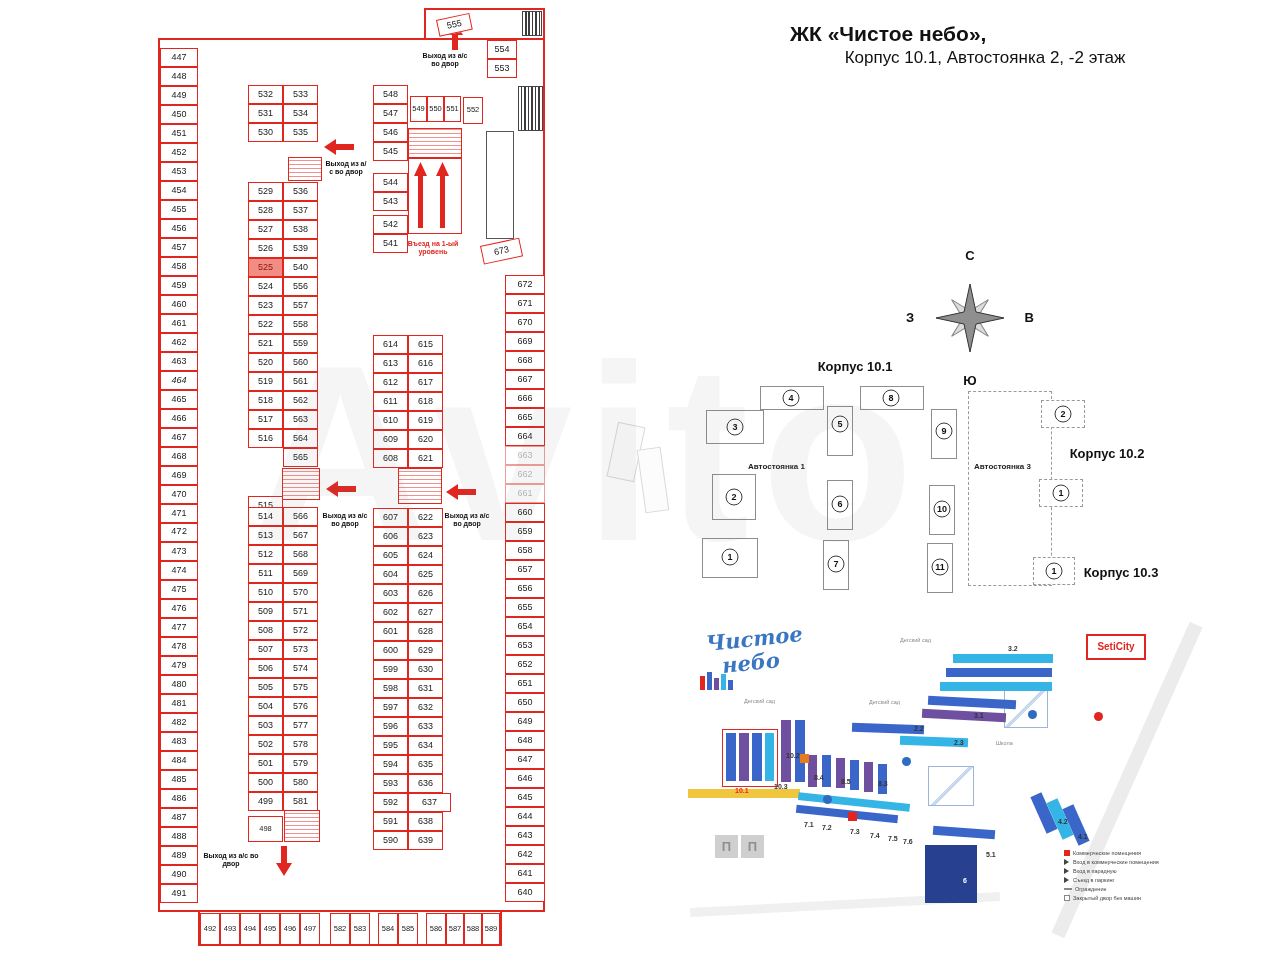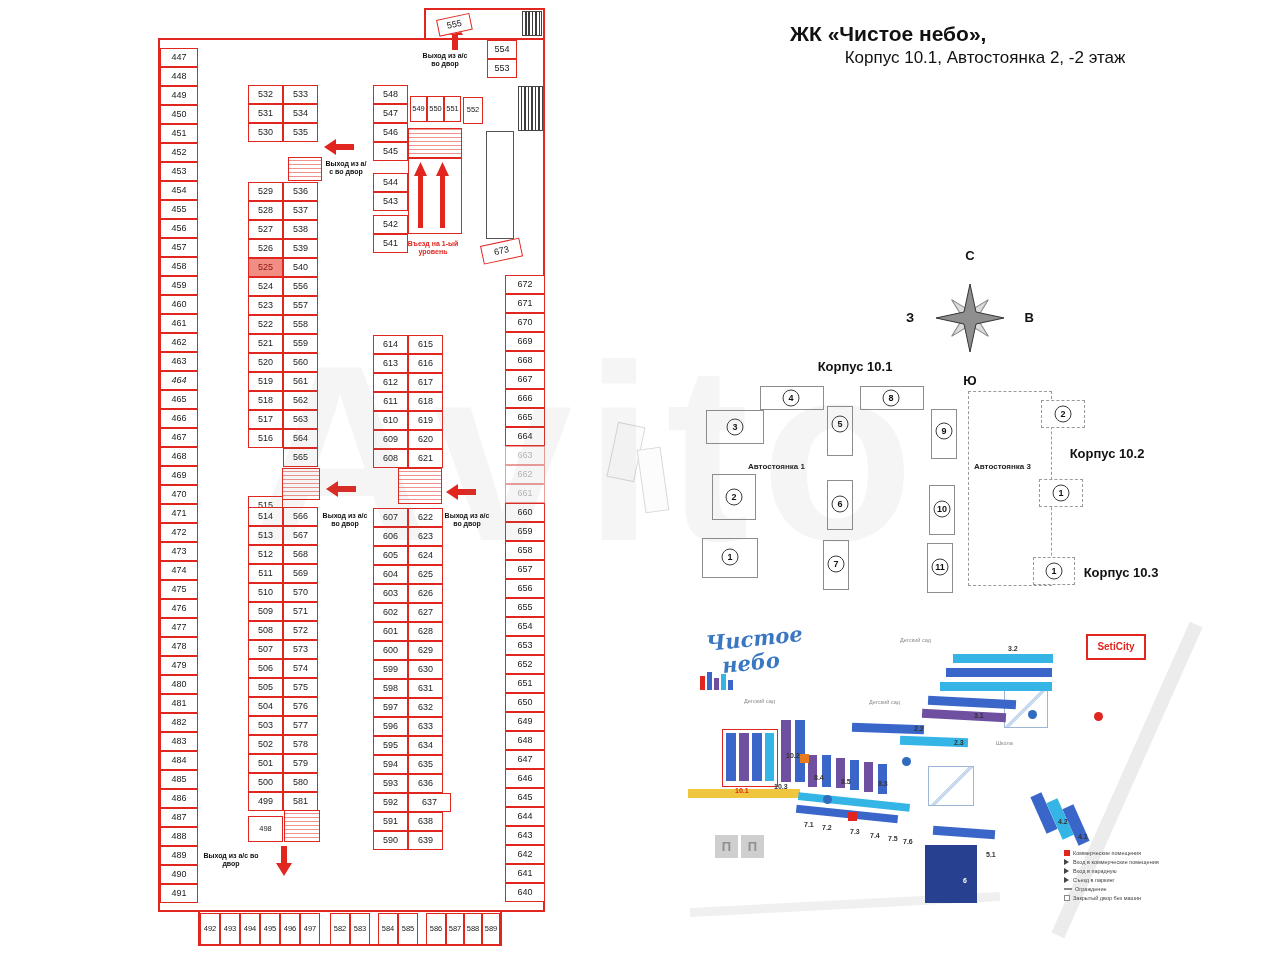--- a/index.html
+++ b/index.html
@@ -126,21 +126,21 @@
     <div class="spot" style="left: 160px; top: 333px; width: 38px; height: 19px; line-height: 16px;">462</div>
     <div class="spot" style="left: 160px; top: 352px; width: 38px; height: 19px; line-height: 16px;">463</div>
     <div class="spot" style="left: 160px; top: 371px; width: 38px; height: 19px; line-height: 16px; font-style: italic;">464</div>
     <div class="spot" style="left: 160px; top: 390px; width: 38px; height: 19px; line-height: 16px;">465</div>
     <div class="spot" style="left: 160px; top: 409px; width: 38px; height: 19px; line-height: 16px;">466</div>
     <div class="spot" style="left: 160px; top: 428px; width: 38px; height: 19px; line-height: 16px;">467</div>
     <div class="spot" style="left: 160px; top: 447px; width: 38px; height: 19px; line-height: 16px;">468</div>
     <div class="spot" style="left: 160px; top: 466px; width: 38px; height: 19px; line-height: 16px;">469</div>
     <div class="spot" style="left: 160px; top: 485px; width: 38px; height: 19px; line-height: 16px;">470</div>
     <div class="spot" style="left: 160px; top: 504px; width: 38px; height: 19px; line-height: 16px;">471</div>
-    <div class="spot" style="left: 160px; top: 523px; width: 38px; height: 19px; line-height: 16px;">472</div>
+    <div class="spot" style="left: 160px; top: 523px; width: 38px; height: 19px; line-height: 16px; font-family: Liberation Mono, monospace;">472</div>
     <div class="spot" style="left: 160px; top: 542px; width: 38px; height: 19px; line-height: 16px;">473</div>
     <div class="spot" style="left: 160px; top: 561px; width: 38px; height: 19px; line-height: 16px;">474</div>
     <div class="spot" style="left: 160px; top: 580px; width: 38px; height: 19px; line-height: 16px;">475</div>
     <div class="spot" style="left: 160px; top: 599px; width: 38px; height: 19px; line-height: 16px;">476</div>
     <div class="spot" style="left: 160px; top: 618px; width: 38px; height: 19px; line-height: 16px;">477</div>
     <div class="spot" style="left: 160px; top: 637px; width: 38px; height: 19px; line-height: 16px;">478</div>
     <div class="spot" style="left: 160px; top: 656px; width: 38px; height: 19px; line-height: 16px;">479</div>
     <div class="spot" style="left: 160px; top: 675px; width: 38px; height: 19px; line-height: 16px;">480</div>
     <div class="spot" style="left: 160px; top: 694px; width: 38px; height: 19px; line-height: 16px;">481</div>
     <div class="spot" style="left: 160px; top: 713px; width: 38px; height: 19px; line-height: 16px;">482</div>

